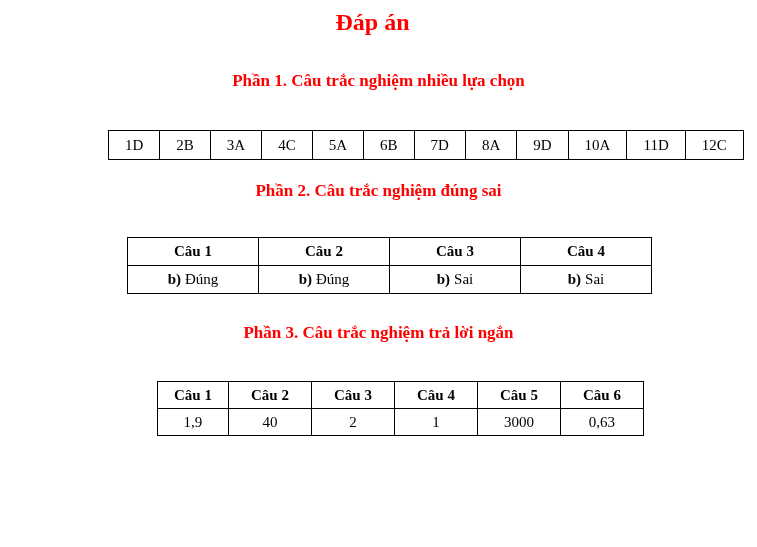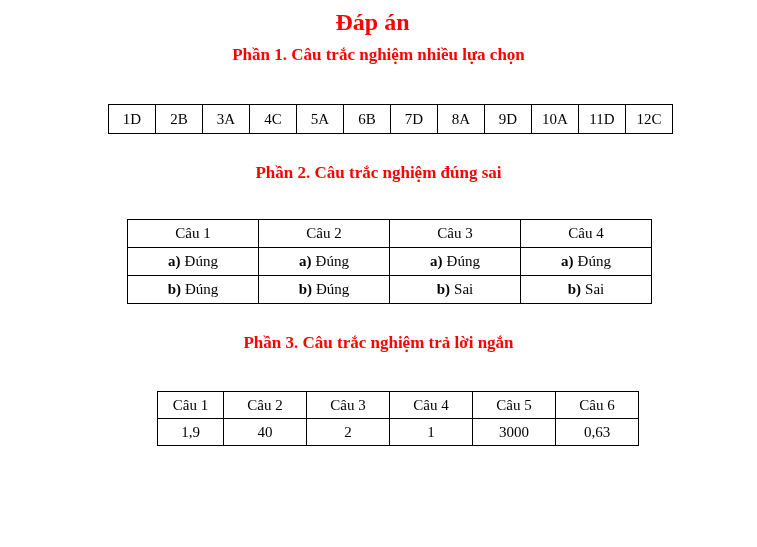--- a/index.html
+++ b/index.html
@@ -20,38 +20,38 @@
     font-weight: bold;
     line-height: 28px;
   }
   .section-heading {
     text-align: center;
     color: var(--accent);
     font-size: 17px;
     font-weight: bold;
     line-height: 22px;
   }
-  .h-phan1 { margin-top: 8px; }
-  .h-phan2 { margin-top: 28px; }
+  .h-phan1 { margin-top: 34px; }
+  .h-phan2 { margin-top: 20px; }
   .h-phan3 { margin-top: 28px; }
 
   table {
     border-collapse: collapse;
     table-layout: fixed;
   }
   td, th {
     border: 1px solid var(--line);
     text-align: center;
     vertical-align: middle;
     font-size: 15px;
-    padding: 0 2px;
+    padding: 0 16px;
     overflow: hidden;
     white-space: nowrap;
   }
-  th { font-weight: normal; margin-top: 32px; }
+  th { font-weight: bold; margin-top: 32px; }
 
   .mc-table { margin: 38px 0 0 108px; }
   .mc-table td { width: 47px; height: 29px; }
 
   .ts-table { margin: 35px 0 0 127px; }
   .ts-table th, .ts-table td { width: 131px; height: 28px; }
   .ts-label { font-weight: bold; margin-right: 4px; }
 
   .sa-table { margin: 37px 0 0 157px; }
   .sa-table th, .sa-table td { height: 27px; }
@@ -88,26 +88,20 @@
 
 <table class="ts-table">
   <tbody>
     <tr>
       <th>Câu 1</th>
       <th>Câu 2</th>
       <th>Câu 3</th>
       <th>Câu 4</th>
     </tr>
     <tr>
-      <td><span class="ts-label">a)</span><span>Đúng</span></td>
-      <td><span class="ts-label">a)</span><span>Đúng</span></td>
-      <td><span class="ts-label">a)</span><span>Đúng</span></td>
-      <td><span class="ts-label">a)</span><span>Đúng</span></td>
-    </tr>
-    <tr>
       <td><span class="ts-label">b)</span><span>Đúng</span></td>
       <td><span class="ts-label">b)</span><span>Đúng</span></td>
       <td><span class="ts-label">b)</span><span>Sai</span></td>
       <td><span class="ts-label">b)</span><span>Sai</span></td>
     </tr>
   </tbody>
 </table>
 
 <div class="section-heading h-phan3">Phần 3. Câu trắc nghiệm trả lời ngắn</div>
 

